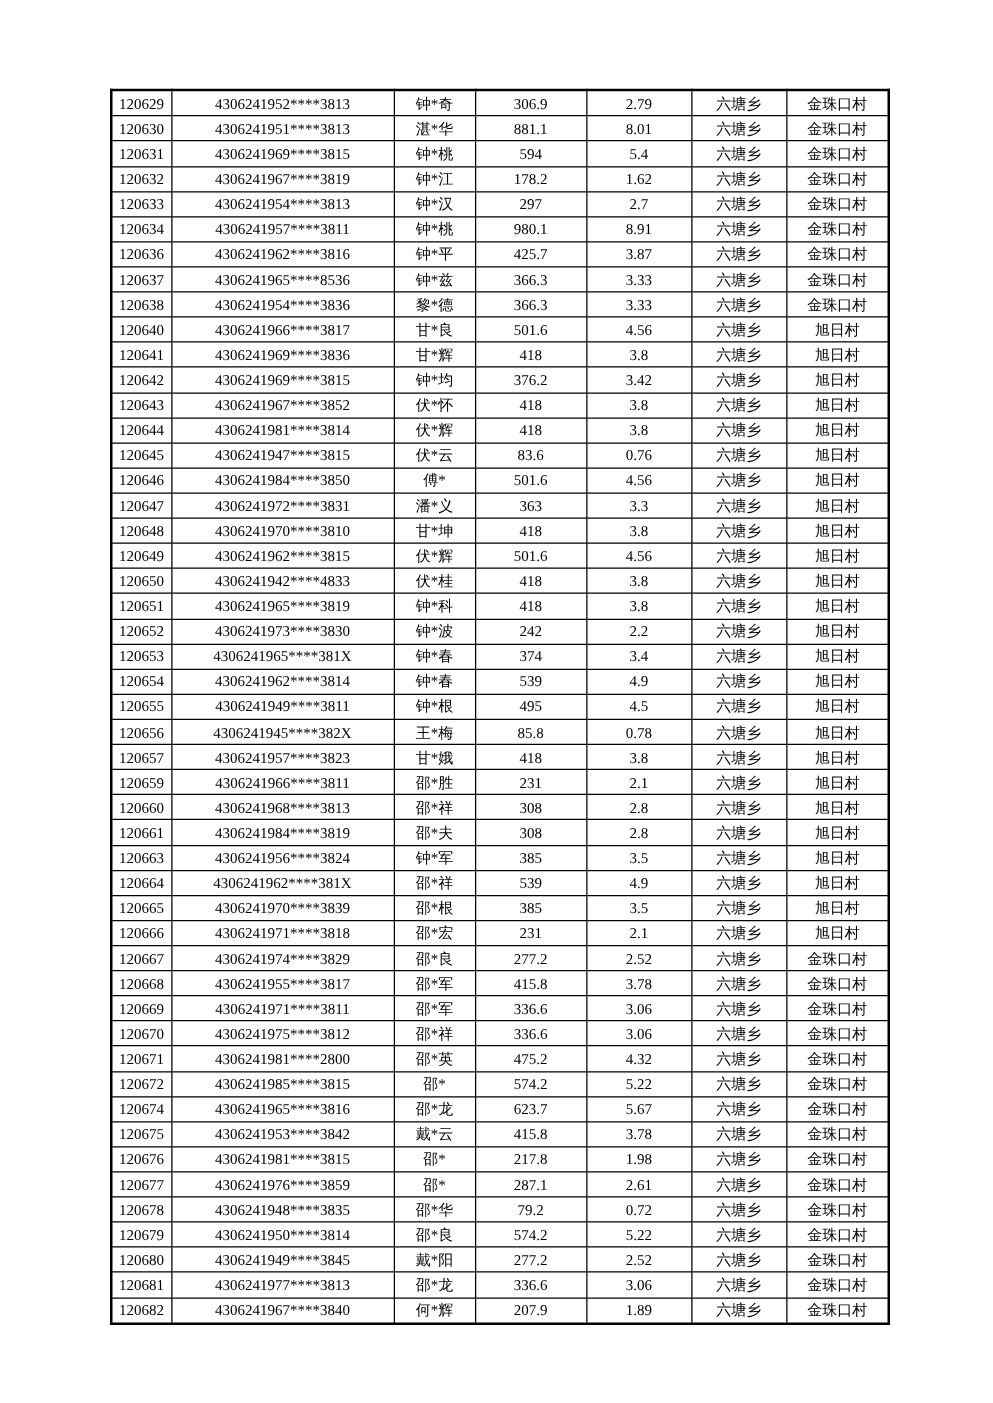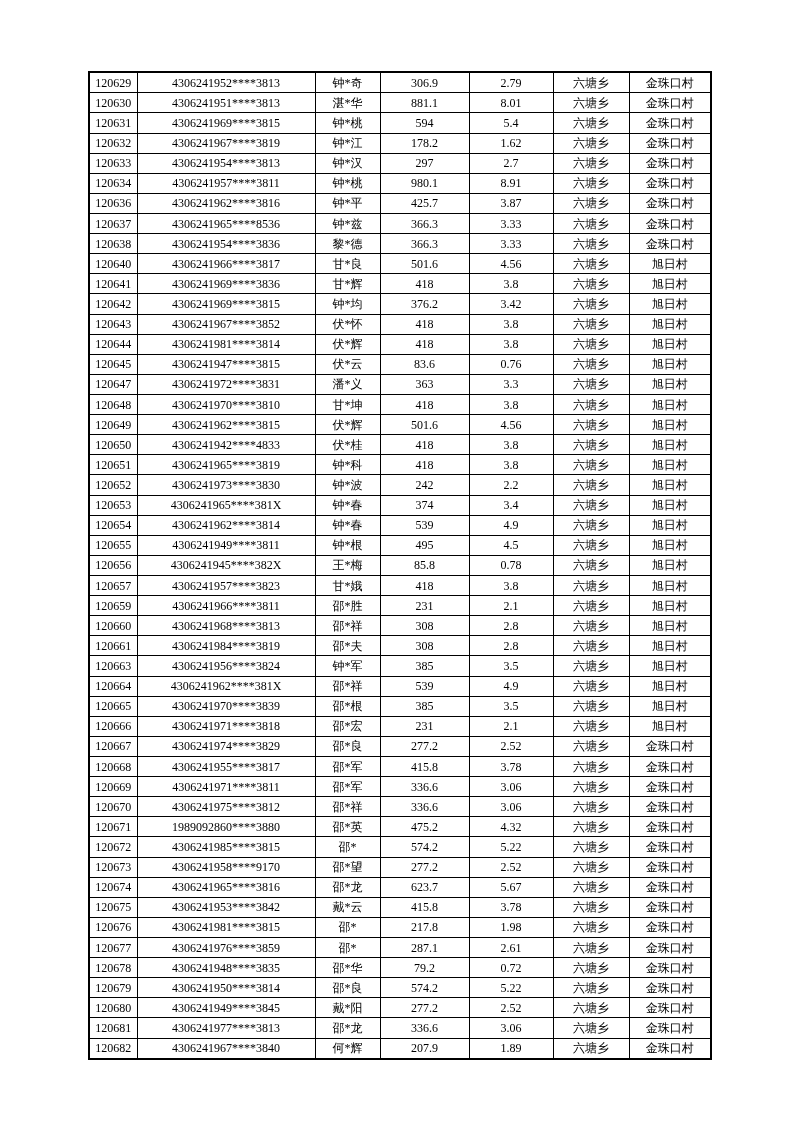--- a/index.html
+++ b/index.html
@@ -199,20 +199,29 @@
         <tr>
           <td>120645</td>
           <td>4306241947****3815</td>
           <td>伏*云</td>
           <td>83.6</td>
           <td>0.76</td>
           <td>六塘乡</td>
           <td>旭日村</td>
         </tr>
         <tr>
+          <td>120646</td>
+          <td>4306241984****3850</td>
+          <td>傅*</td>
+          <td>501.6</td>
+          <td>4.56</td>
+          <td>六塘乡</td>
+          <td>旭日村</td>
+        </tr>
+        <tr>
           <td>120647</td>
           <td>4306241972****3831</td>
           <td>潘*义</td>
           <td>363</td>
           <td>3.3</td>
           <td>六塘乡</td>
           <td>旭日村</td>
         </tr>
         <tr>
           <td>120648</td>
@@ -398,46 +407,37 @@
           <td>120670</td>
           <td>4306241975****3812</td>
           <td>邵*祥</td>
           <td>336.6</td>
           <td>3.06</td>
           <td>六塘乡</td>
           <td>金珠口村</td>
         </tr>
         <tr>
           <td>120671</td>
-          <td>1989092860****3880</td>
+          <td>4306241981****2800</td>
           <td>邵*英</td>
           <td>475.2</td>
           <td>4.32</td>
           <td>六塘乡</td>
           <td>金珠口村</td>
         </tr>
         <tr>
           <td>120672</td>
           <td>4306241985****3815</td>
           <td>邵*</td>
           <td>574.2</td>
           <td>5.22</td>
           <td>六塘乡</td>
           <td>金珠口村</td>
         </tr>
         <tr>
-          <td>120673</td>
-          <td>4306241958****9170</td>
-          <td>邵*望</td>
-          <td>277.2</td>
-          <td>2.52</td>
-          <td>六塘乡</td>
-          <td>金珠口村</td>
-        </tr>
-        <tr>
           <td>120674</td>
           <td>4306241965****3816</td>
           <td>邵*龙</td>
           <td>623.7</td>
           <td>5.67</td>
           <td>六塘乡</td>
           <td>金珠口村</td>
         </tr>
         <tr>
           <td>120675</td>

